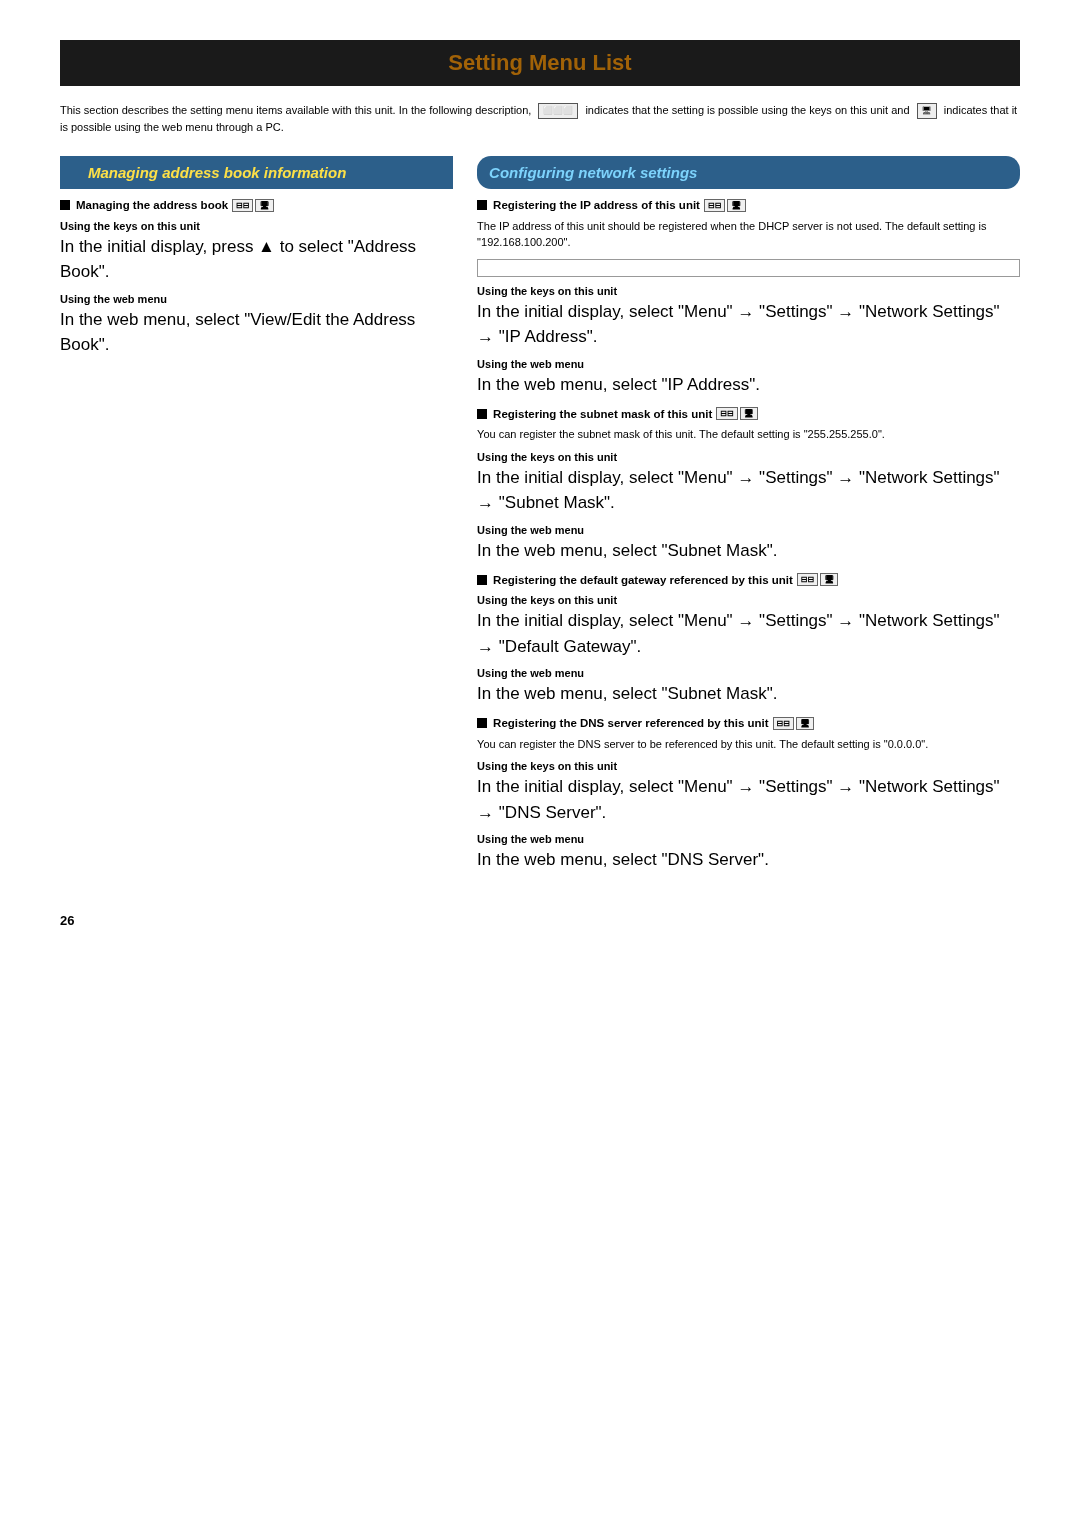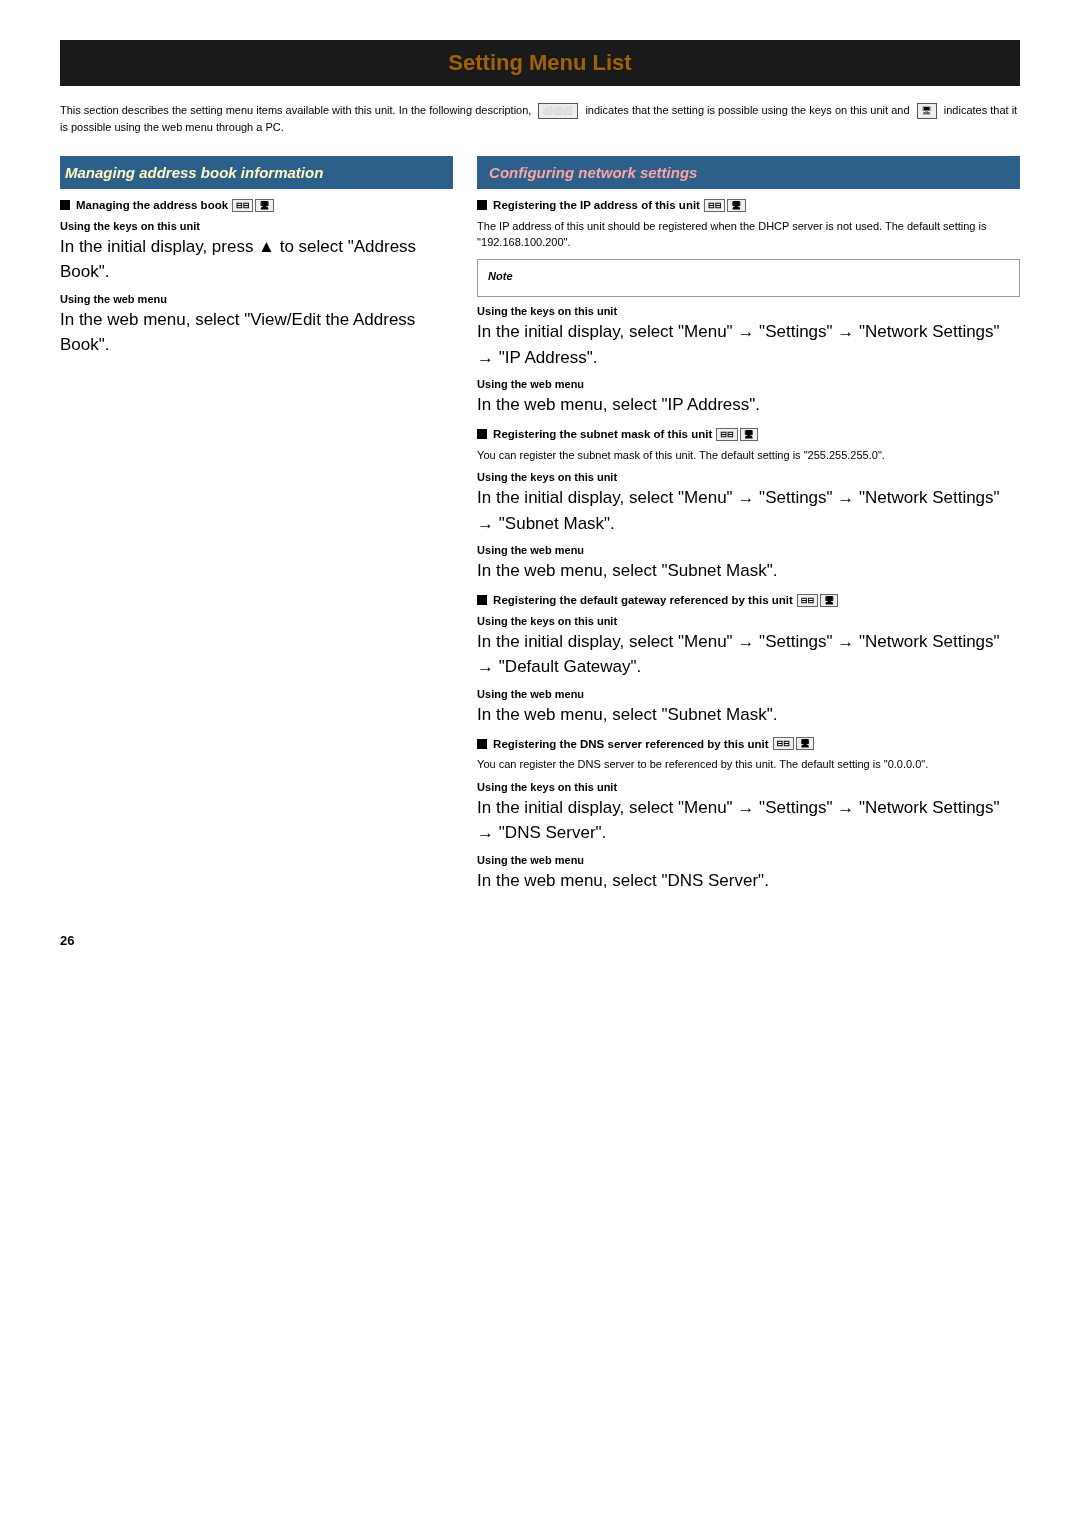--- a/index.html
+++ b/index.html
@@ -42,36 +42,37 @@
       width: 42%;
     }
 
     .col-right {
       width: 58%;
     }
 
     
     .section-header {
       background: #2c5f8a;
-      color: #fef9c3;
+      color: #fde047;
       font-size: 15px;
       font-style: italic;
       font-weight: bold;
-      padding: 8px 5px;
+      padding: 8px 28px;
       margin-bottom: 10px;
     }
 
     .section-header-right {
       background: #2c5f8a;
-      color: #fca5a5;
+      color: #7dd3fc;
       font-size: 15px;
       font-style: italic;
       font-weight: bold;
       padding: 8px 12px;
       margin-bottom: 10px;
+      border-radius: 14px;
     }
 
     
     .subsection-title {
       display: flex;
       align-items: center;
       font-size: 11.5px;
       font-weight: bold;
       margin-bottom: 6px;
       margin-top: 10px;
@@ -189,21 +190,20 @@
 
     <div class="subsection-title">
       <span class="bullet"></span>
       <span>Registering the IP address of this unit</span>
       <span class="icon-unit">⊟⊟</span>
       <span class="icon-pc">🖥</span>
     </div>
     <p class="body-text">The IP address of this unit should be registered when the DHCP server is not used. The default setting is "192.168.100.200".</p>
 
     <div class="note-box">
-      <span class="note-label">Note</span>
     </div>
 
     <p class="sub-heading">Using the keys on this unit</p>
     <p class="sub-text">In the initial display, select "Menu" → "Settings" → "Network Settings" → "IP Address".</p>
 
     <p class="sub-heading">Using the web menu</p>
     <p class="sub-text">In the web menu, select "IP Address".</p>
 
     <div class="subsection-title">
       <span class="bullet"></span>

